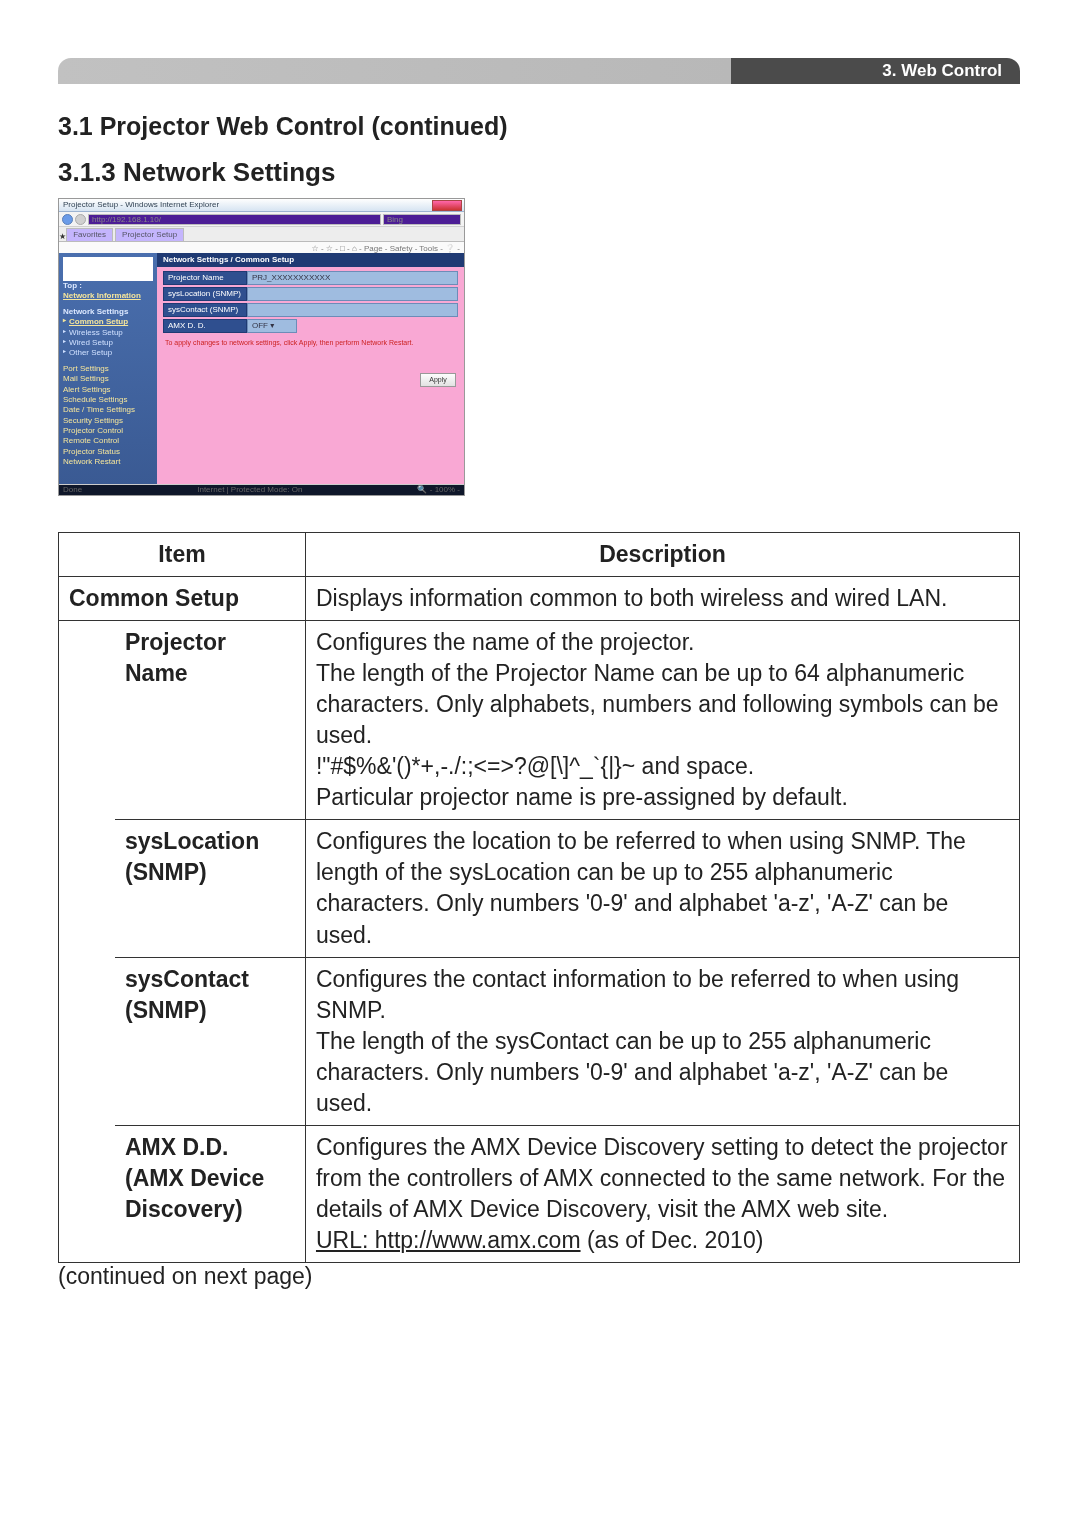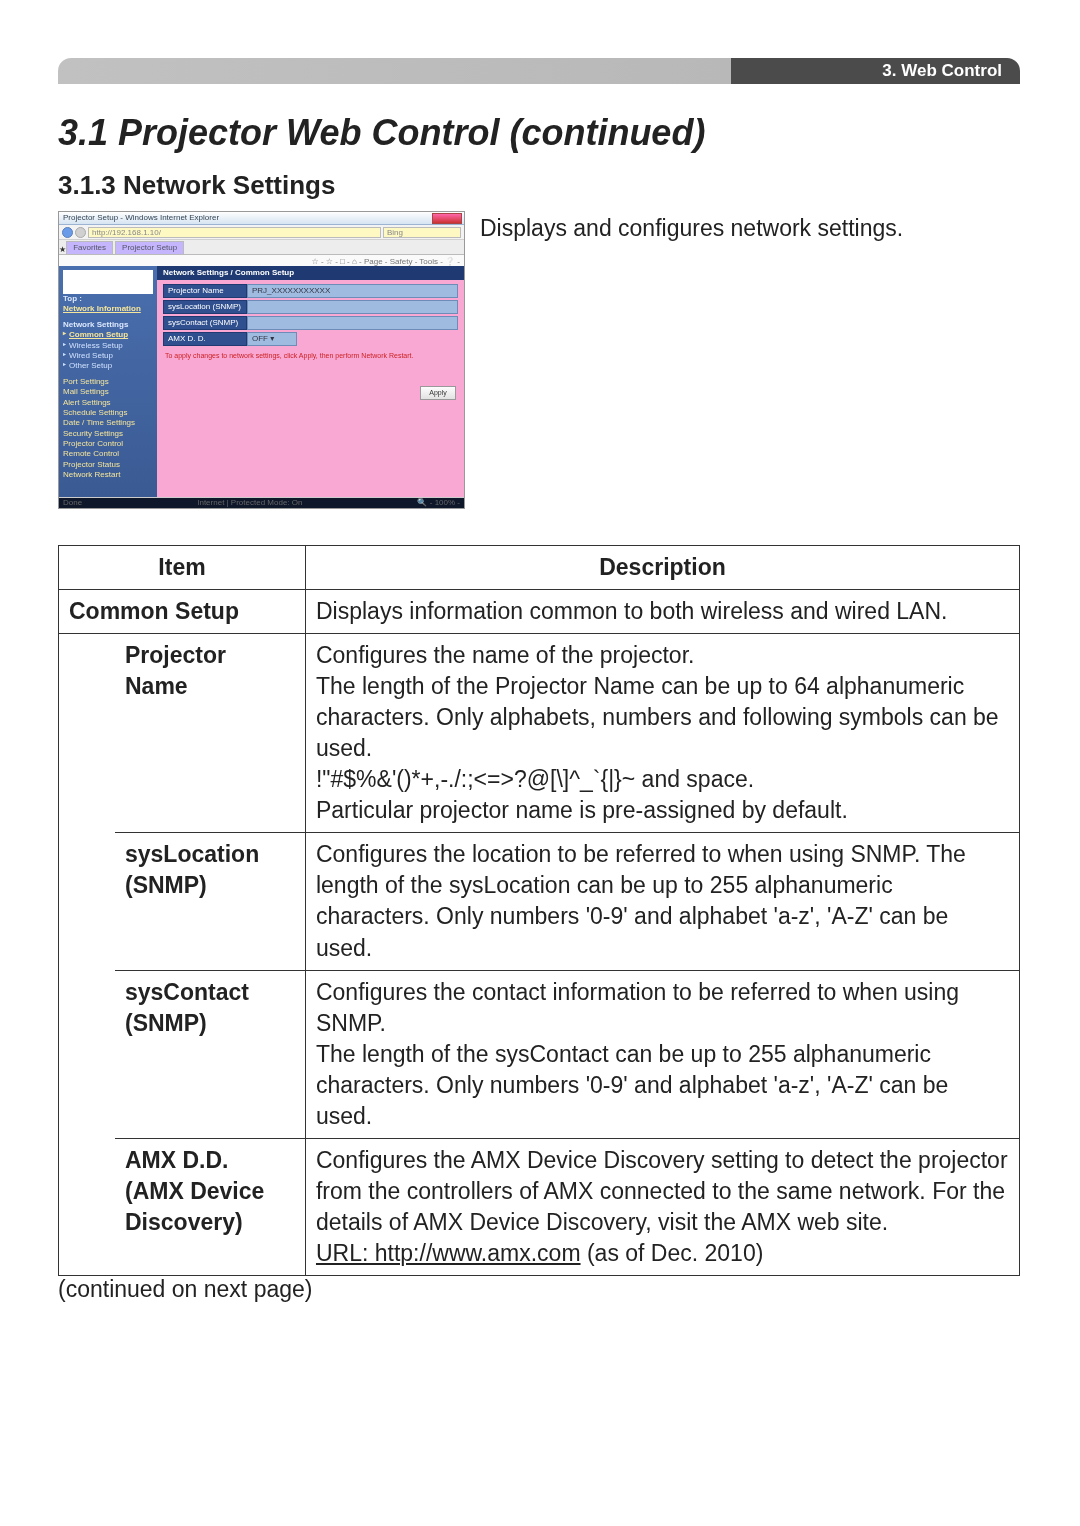--- a/index.html
+++ b/index.html
@@ -23,23 +23,22 @@
   .header-bar-text {
     position: absolute;
     right: 18px;
     top: 0;
     line-height: 26px;
     color: #fff;
     font-weight: bold;
     font-size: 17px;
   }
   .section-title {
-    font-style: italic;
-    font-weight: bold;
-    font-size: 36px;
+    font-weight: bold;
+    font-size: 25px;
     margin: 0 0 16px 0;
   }
   .subsection-title {
     font-weight: bold;
     font-size: 26px;
     margin: 0 0 10px 0;
   }
 
   .screenshot-row {
     display: flex;
@@ -65,21 +64,21 @@
   }
   .ms-titlebar .btns { position:absolute; right:2px; top:1px; height:9px; width:28px;
     background: linear-gradient(#f6a, #c33); border:1px solid #a44; }
   .ms-toolbar {
     height: 14px;
     background: #f3f3f3;
     border-bottom: 1px solid #d0d0d0;
     display:flex; align-items:center; gap:2px; padding:0 3px;
   }
   .ms-toolbar .circ { width:9px; height:9px; border-radius:50%; background:#6a9be8; border:1px solid #5a7fb8;}
-  .ms-toolbar .url { flex:1; height:9px; background:#fef9c3; border:1px solid #bbb; color:#888; line-height:9px; padding:0 3px; overflow:hidden;}
+  .ms-toolbar .url { flex:1; height:9px; background:#4c1d95; border:1px solid #bbb; color:#888; line-height:9px; padding:0 3px; overflow:hidden;}
   .ms-toolbar2 { height:12px; background:#fafafa; border-bottom:1px solid #ccc; display:flex; justify-content:space-between; padding:0 4px; align-items:center; color:#777;}
   .ms-tabs { height:14px; display:flex; border-bottom:1px solid #bbb; align-items:end;}
   .ms-tab { height:12px; padding:0 6px; border:1px solid #bbb; border-bottom:none; background:#c4b5fd; margin-right:2px; color:#556; line-height:12px;}
   .ms-body { position:absolute; top:54px; left:0; right:0; bottom:10px; display:flex;}
   .ms-side {
     width: 98px;
     background: linear-gradient(#4a6fae, #3a5a93);
     color: #fff;
     padding: 4px 4px;
     box-sizing:border-box;
@@ -229,21 +228,20 @@
           <div class="ms-apply">Apply</div>
         </div>
       </div>
       <div class="ms-status">
         <span>Done</span>
         <span>Internet | Protected Mode: On</span>
         <span>🔍 - 100% -</span>
       </div>
     </div>
 
-    <div class="intro-text">Displays and configures network settings.</div>
   </div>
 
   <table class="spec-table">
     <tbody>
         <tr>
       <th colspan="2" class="col-item">Item</th>
       <th>Description</th>
     </tr>
     <tr>
       <td colspan="2" class="full-item">Common Setup</td>

